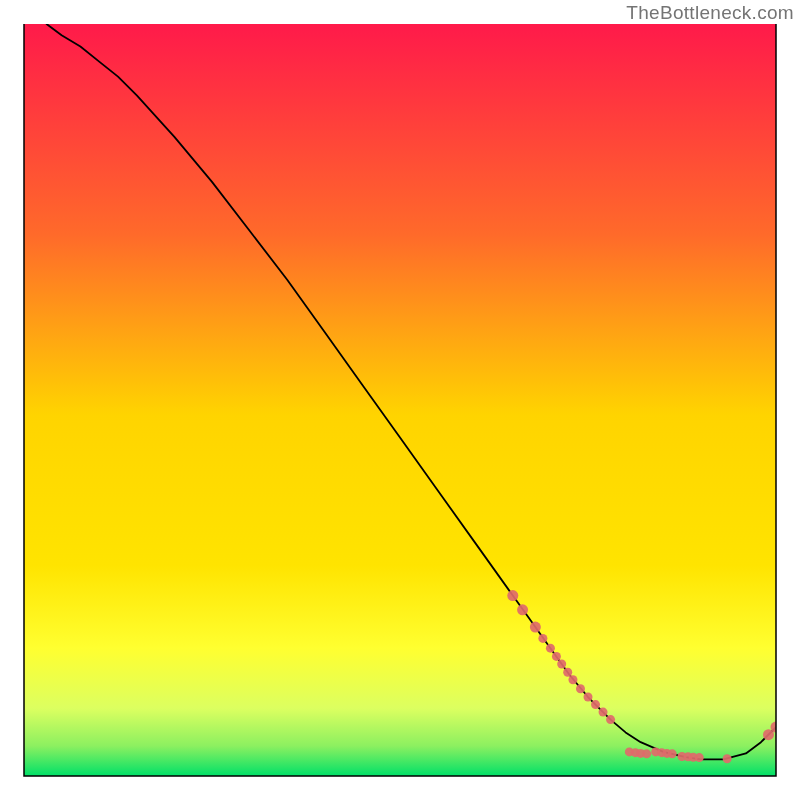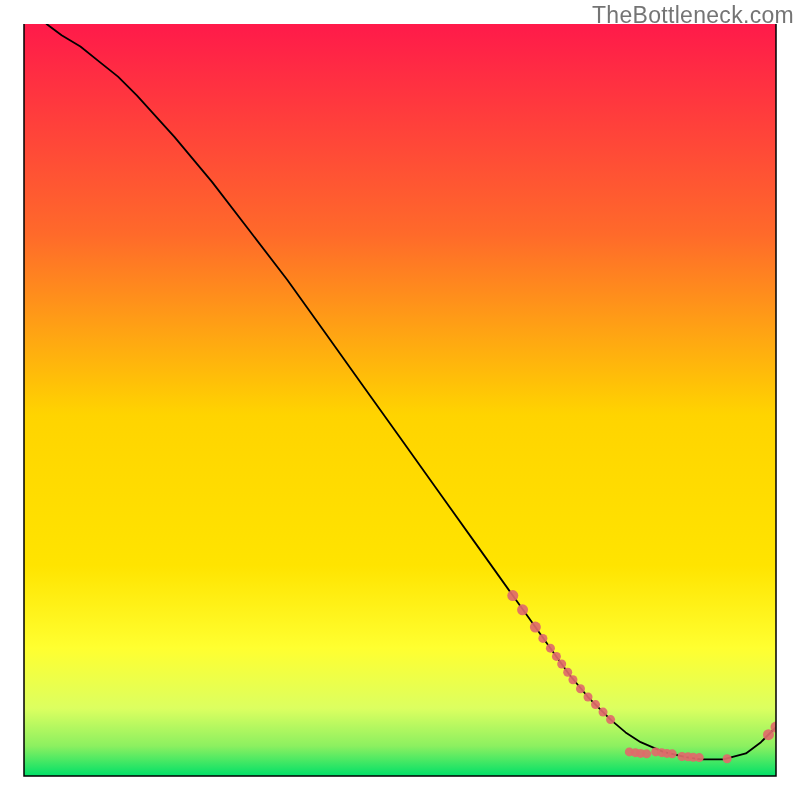--- a/index.html
+++ b/index.html
@@ -13,21 +13,21 @@
   }
   .chart-wrap {
     position: relative;
     width: 800px;
     height: 800px;
   }
   .watermark {
     position: absolute;
     top: 2px;
     right: 6px;
-    font-size: 23px;
+    font-size: 19px;
     font-weight: 400;
     color: rgba(70, 70, 70, 0.75);
     letter-spacing: 0.3px;
     z-index: 5;
     font-family: Arial, Helvetica, sans-serif;
   }
   svg.plot {
     position: absolute;
     top: 0;
     left: 0;

